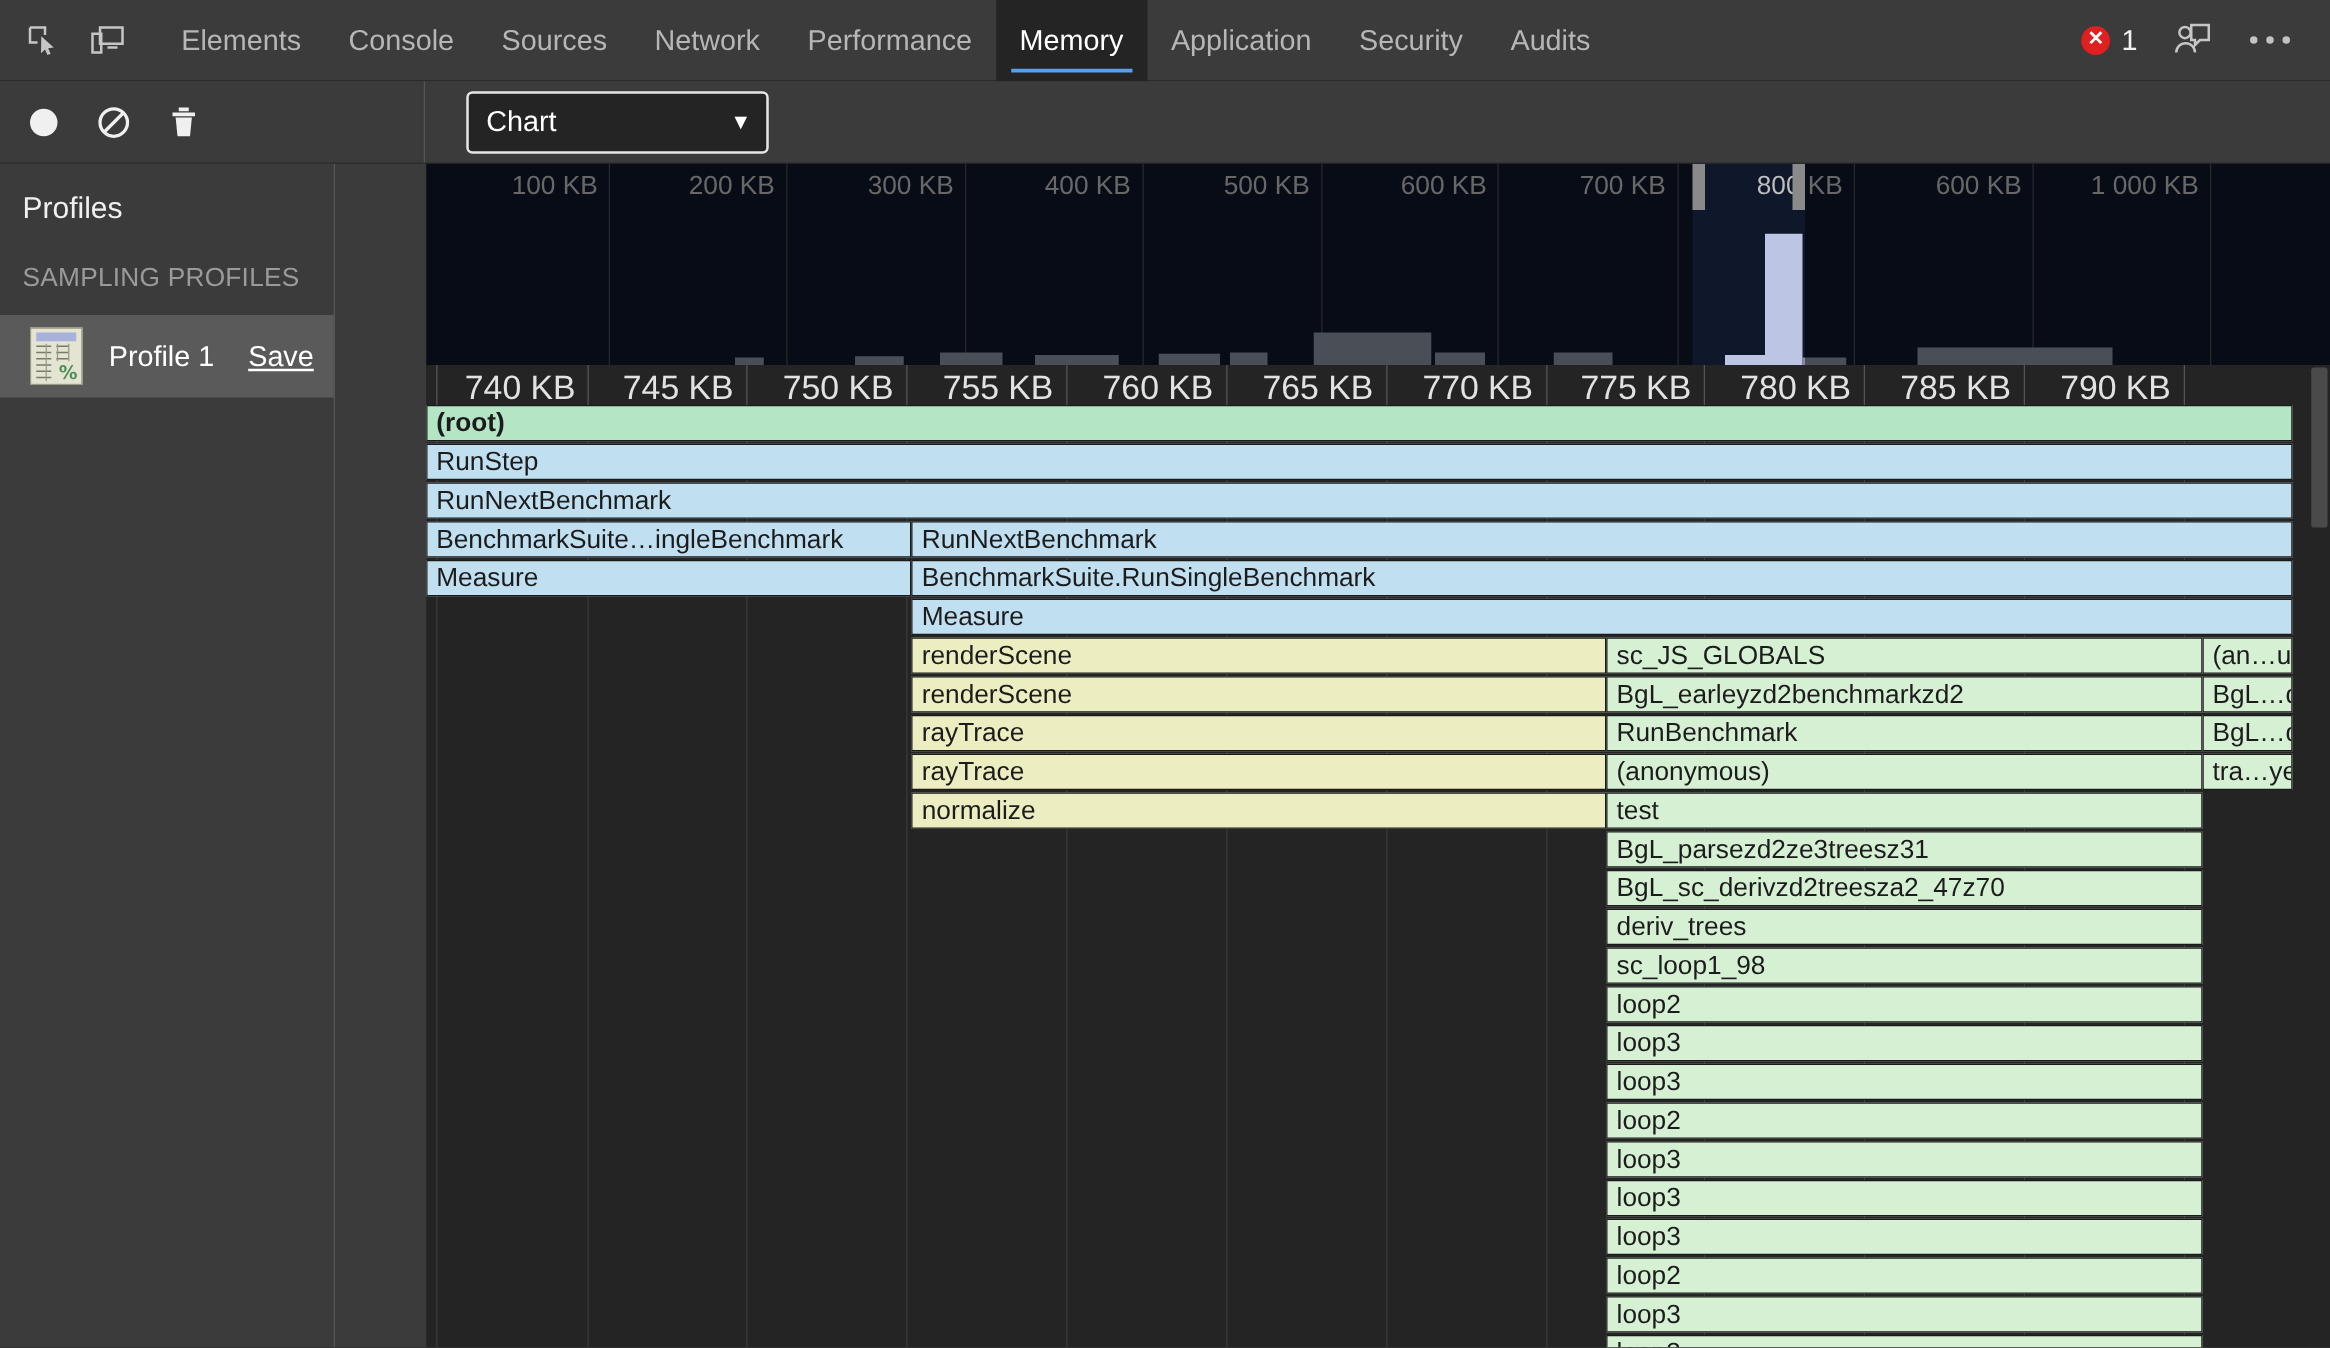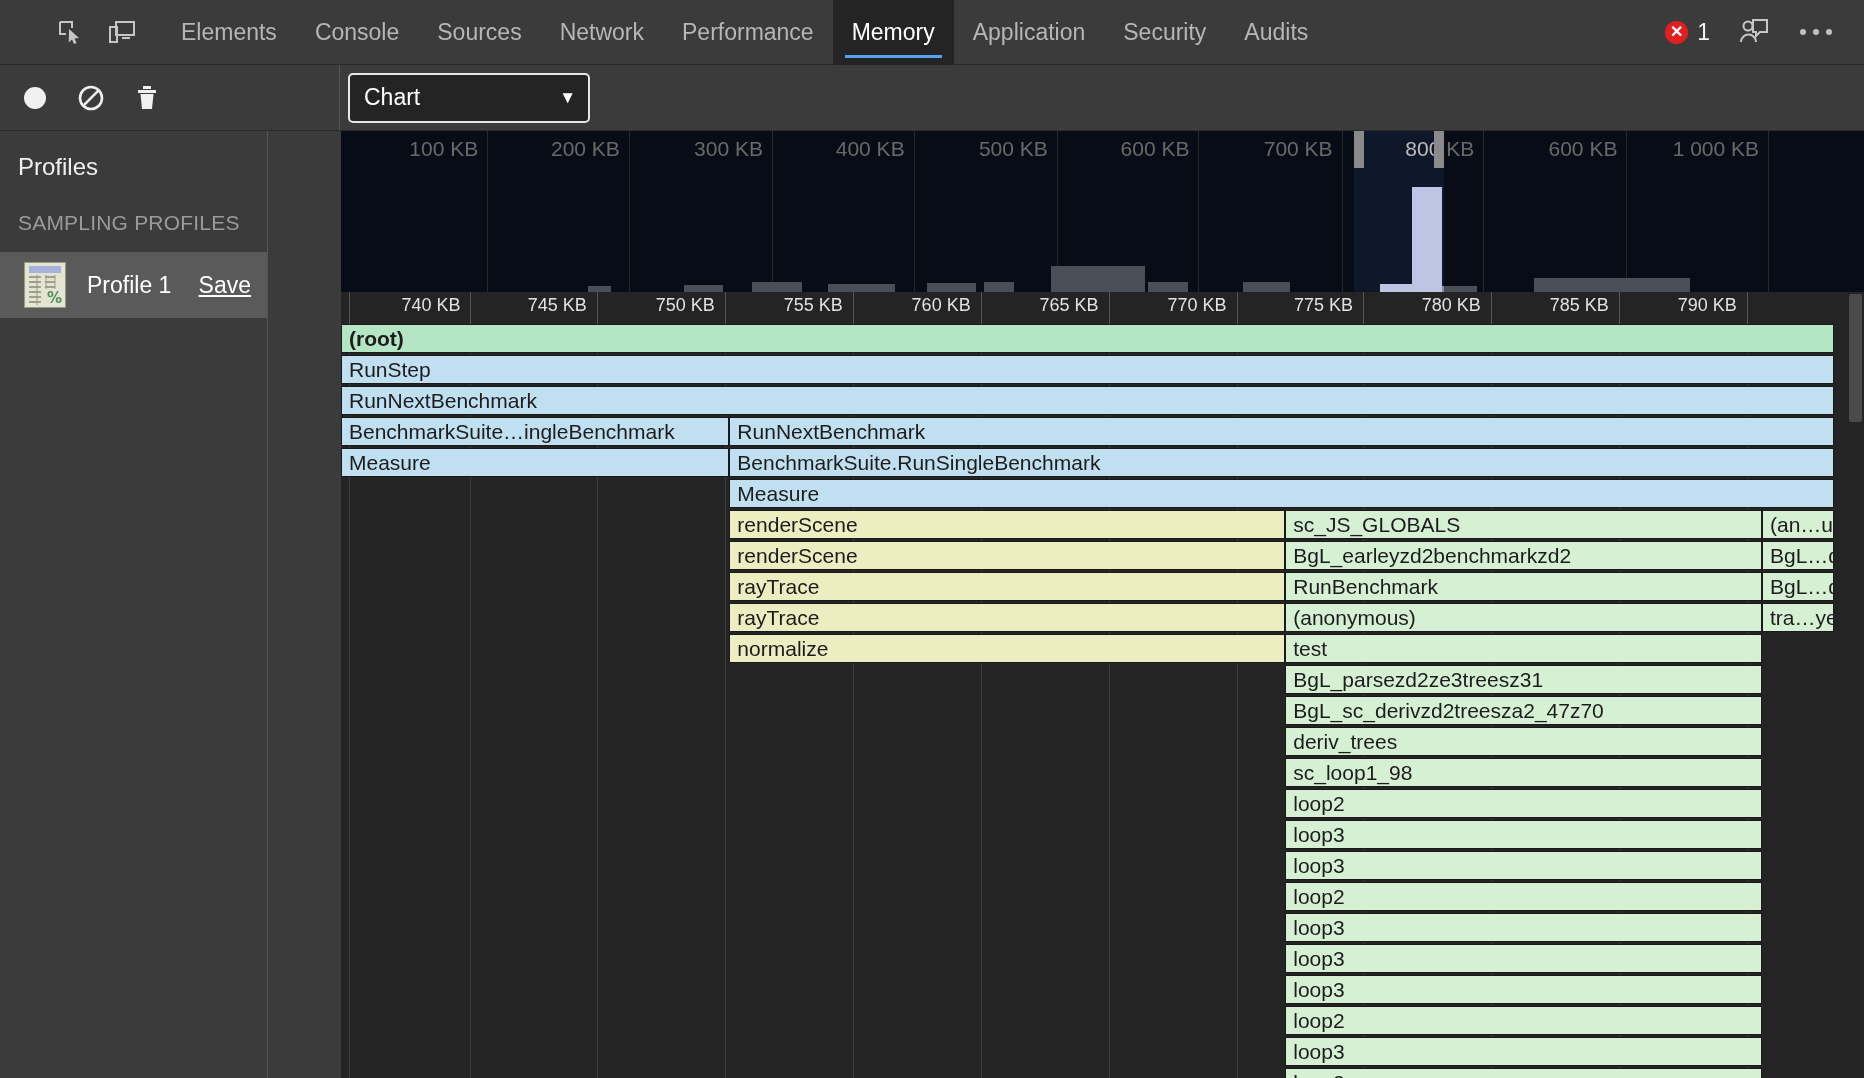--- a/index.html
+++ b/index.html
@@ -9,21 +9,21 @@
     font-family: "Liberation Sans", sans-serif;
     overflow: hidden;
   }
   #app { position: relative; width: 1864px; height: 1078px; background: #3b3b3b; }
 
   
   .tabbar {
     position: absolute; left: 0; top: 0; width: 1864px; height: 65px;
     background: #3b3b3b;
     border-bottom: 1px solid #2a2a2a;
-    display: flex; align-items: center; padding-left: 36px;
+    display: flex; align-items: center;
   }
   .tb-icon {
     width: 44px; height: 44px; margin-left: 8px;
     display: flex; align-items: center; justify-content: center;
     cursor: pointer;
   }
   .tb-icon:first-child { margin-left: 12px; }
   .tabs { display: flex; align-items: center; height: 65px; margin-left: 18px; }
   .tab {
     position: relative;
@@ -56,21 +56,21 @@
   .toolbar2 {
     position: absolute; left: 0; top: 65px; width: 1864px; height: 66px;
     background: #3b3b3b; border-bottom: 1px solid #2a2a2a;
     display: flex; align-items: center;
   }
   .t2-icons { display: flex; align-items: center; width: 340px; height: 100%;
               border-right: 1px solid #555; }
   .t2-btn { width: 56px; height: 56px; display: flex; align-items: center;
             justify-content: center; cursor: pointer; }
   .t2-btn:first-child { margin-left: 7px; }
-  .select-wrap { margin-left: 8px; }
+  .select-wrap { margin-left: 33px; }
   .chart-select {
     width: 242px; height: 50px;
     background: #242424; border: 2px solid #e6e6e6; border-radius: 5px;
     color: #ffffff; font-size: 23px;
     display: flex; align-items: center; padding: 0 12px 0 14px;
     cursor: pointer;
   }
   .chart-select .caret { margin-left: auto; font-size: 17px; }
 
   
@@ -115,21 +115,21 @@
   .flame {
     position: absolute; left: 341px; top: 292px; right: 0; bottom: 0;
     background: #242424; overflow: hidden;
   }
   .fc-ruler {
     position: absolute; left: 0; right: 0; top: 0; height: 32px;
     background: #242424;
   }
   .fc-rdiv { position: absolute; top: 0; bottom: 0; width: 1px; background: #555; }
   .fc-rlbl {
-    position: absolute; top: 3px; font-size: 18px; color: #e2e2e2;
+    position: absolute; top: 3px; font-size: 27px; color: #e2e2e2;
     transform: translateX(-100%); padding-right: 10px; white-space: nowrap;
   }
   .fc-body { position: absolute; left: 0; right: 0; top: 32px; bottom: 0; }
   .fc-vdiv { position: absolute; top: 0; bottom: 0; width: 1px; background: #3b3b3b; }
   .frame {
     position: absolute; height: 29px;
     border: 1px solid #1a1a1a;
     font-size: 21px; color: #1c1c1c;
     display: flex; align-items: center;
     padding-left: 7px; white-space: nowrap; overflow: hidden;

